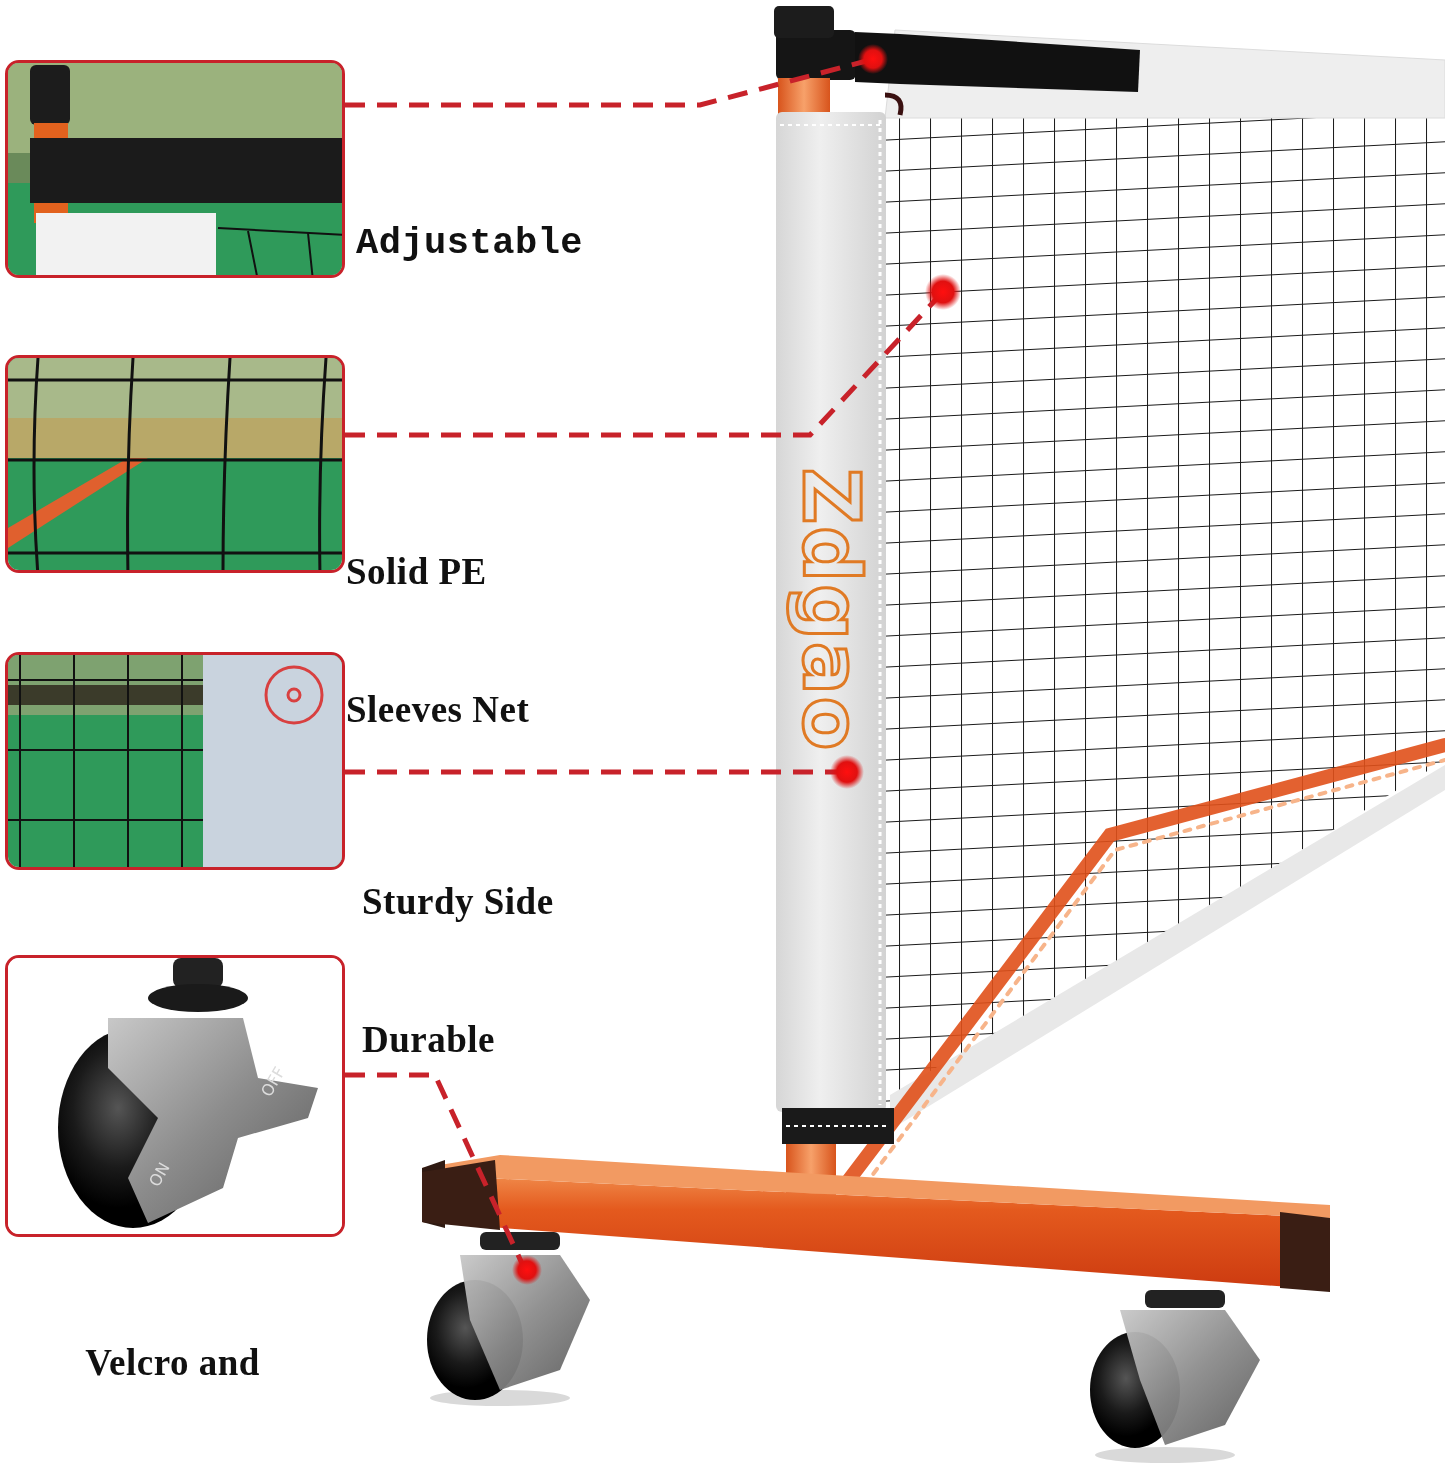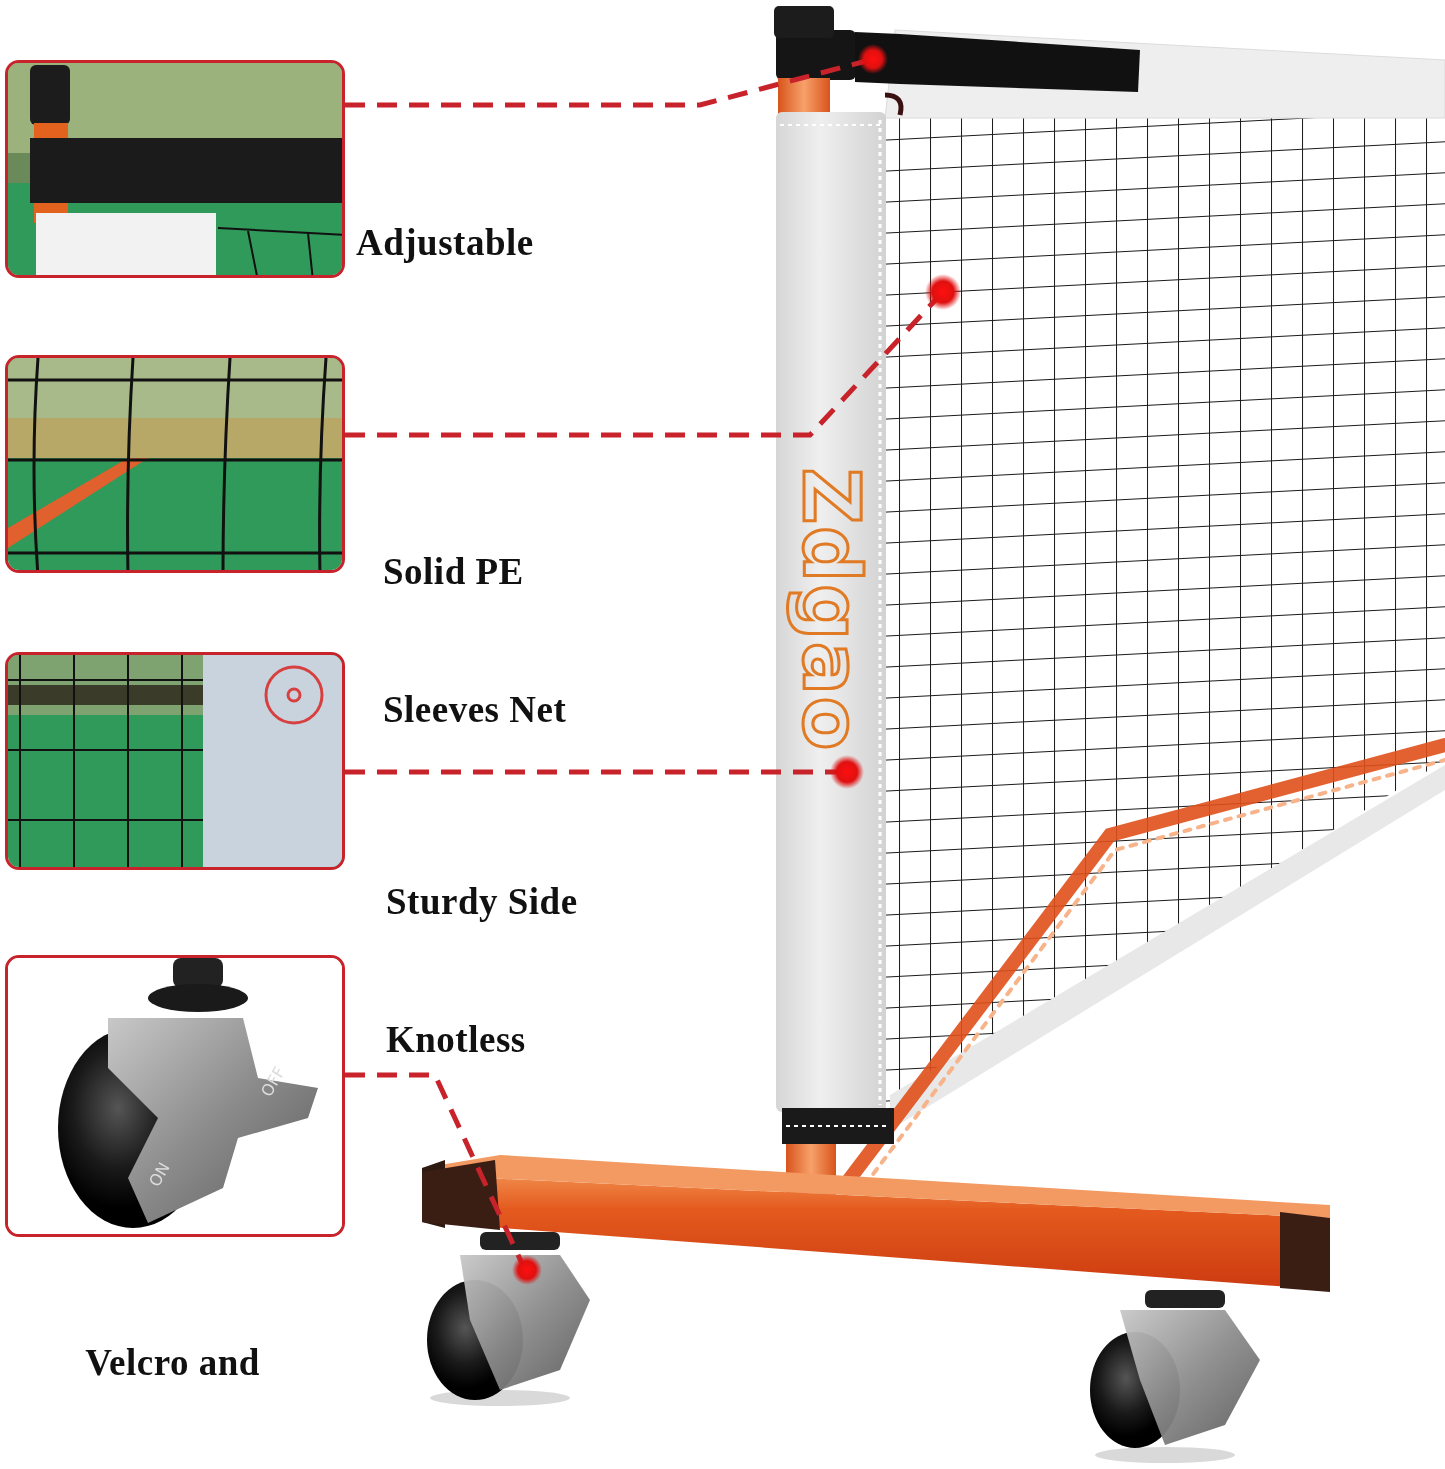--- a/index.html
+++ b/index.html
@@ -133,63 +133,63 @@
     <rect y="0" width="340" height="90" fill="#9bb27d"></rect>
     <rect y="120" width="340" height="100" fill="#2f9a5a"></rect>
     <rect x="22" y="2" width="40" height="60" rx="6" fill="#1c1c1c"></rect>
     <rect x="26" y="60" width="34" height="100" fill="#e2621e"></rect>
     <rect x="22" y="75" width="318" height="65" fill="#1b1b1b"></rect>
     <rect x="28" y="150" width="180" height="68" fill="#f2f2f2"></rect>
     <path d="M210 165 L340 172" stroke="#111" stroke-width="2"></path>
     <path d="M240 168 L250 218 M300 170 L305 218" stroke="#111" stroke-width="2"></path>
   </svg>
 </div>
-<div class="label" style="left:356px; top:128px;">
+<div class="label" style="left:356px; top:128px;font-family:Liberation Mono, monospace;">
   <div>Adjustable</div>
 </div>
 
 <div class="frame" style="left:5px; top:355px; width:340px; height:218px;">
   <svg width="340" height="218">
     <rect width="340" height="218" fill="#2f9a5a"></rect>
     <rect width="340" height="100" fill="#a8b98a"></rect>
     <rect y="60" width="340" height="40" fill="#b8a868"></rect>
     <polygon points="0,170 120,100 140,100 0,190" fill="#e0602e"></polygon>
     <g stroke="#111" stroke-width="3" fill="none">
       <path d="M30 0 Q22 110 30 218"></path>
       <path d="M125 0 Q118 110 120 218"></path>
       <path d="M222 0 Q215 110 215 218"></path>
       <path d="M318 0 Q310 110 312 218"></path>
       <path d="M0 22 H340"></path>
       <path d="M0 102 H340"></path>
       <path d="M0 195 H340"></path>
     </g>
   </svg>
 </div>
-<div class="label" style="left:383px; top:457px;">
+<div class="label" style="left:346px; top:457px;">
   <div>Solid PE</div>
   <div>Sleeves Net</div>
 </div>
 
 <div class="frame" style="left:5px; top:652px; width:340px; height:218px;">
   <svg width="340" height="218">
     <rect width="340" height="218" fill="#2f9a5a"></rect>
     <rect width="200" height="60" fill="#7ea270"></rect>
     <rect y="30" width="200" height="20" fill="#3b3b2a"></rect>
     <g stroke="#111" stroke-width="2" fill="none">
       <path d="M12 0 V218 M66 0 V218 M120 0 V218 M174 0 V218"></path>
       <path d="M0 25 H200 M0 95 H200 M0 165 H200"></path>
     </g>
     <rect x="195" y="0" width="145" height="218" fill="#c9d3de"></rect>
     <circle cx="286" cy="40" r="28" fill="none" stroke="#d84040" stroke-width="3"></circle>
     <circle cx="286" cy="40" r="6" fill="none" stroke="#d84040" stroke-width="3"></circle>
   </svg>
 </div>
-<div class="label" style="left:362px; top:787px;margin-left:24px;">
+<div class="label" style="left:362px; top:787px;">
   <div>Sturdy Side</div>
-  <div>Knotless</div>
+  <div>Durable</div>
 </div>
 
 <div class="frame" style="left:5px; top:955px; width:340px; height:282px;">
   <svg width="340" height="282">
     <rect width="340" height="282" fill="#ffffff"></rect>
     <rect x="165" y="0" width="50" height="30" rx="8" fill="#222"></rect>
     <ellipse cx="190" cy="40" rx="50" ry="14" fill="#1a1a1a"></ellipse>
     <ellipse cx="125" cy="170" rx="75" ry="100" fill="url(#wheelGrad)"></ellipse>
     <polygon points="100,60 235,60 250,120 310,130 300,160 230,180 215,230 140,265 120,220 150,160 100,110" fill="url(#metalGrad)"></polygon>
     <text x="262" y="140" font-family="DejaVu Sans, sans-serif" font-size="16" fill="#dcdcdc" transform="rotate(-60 262 140)">OFF</text>

